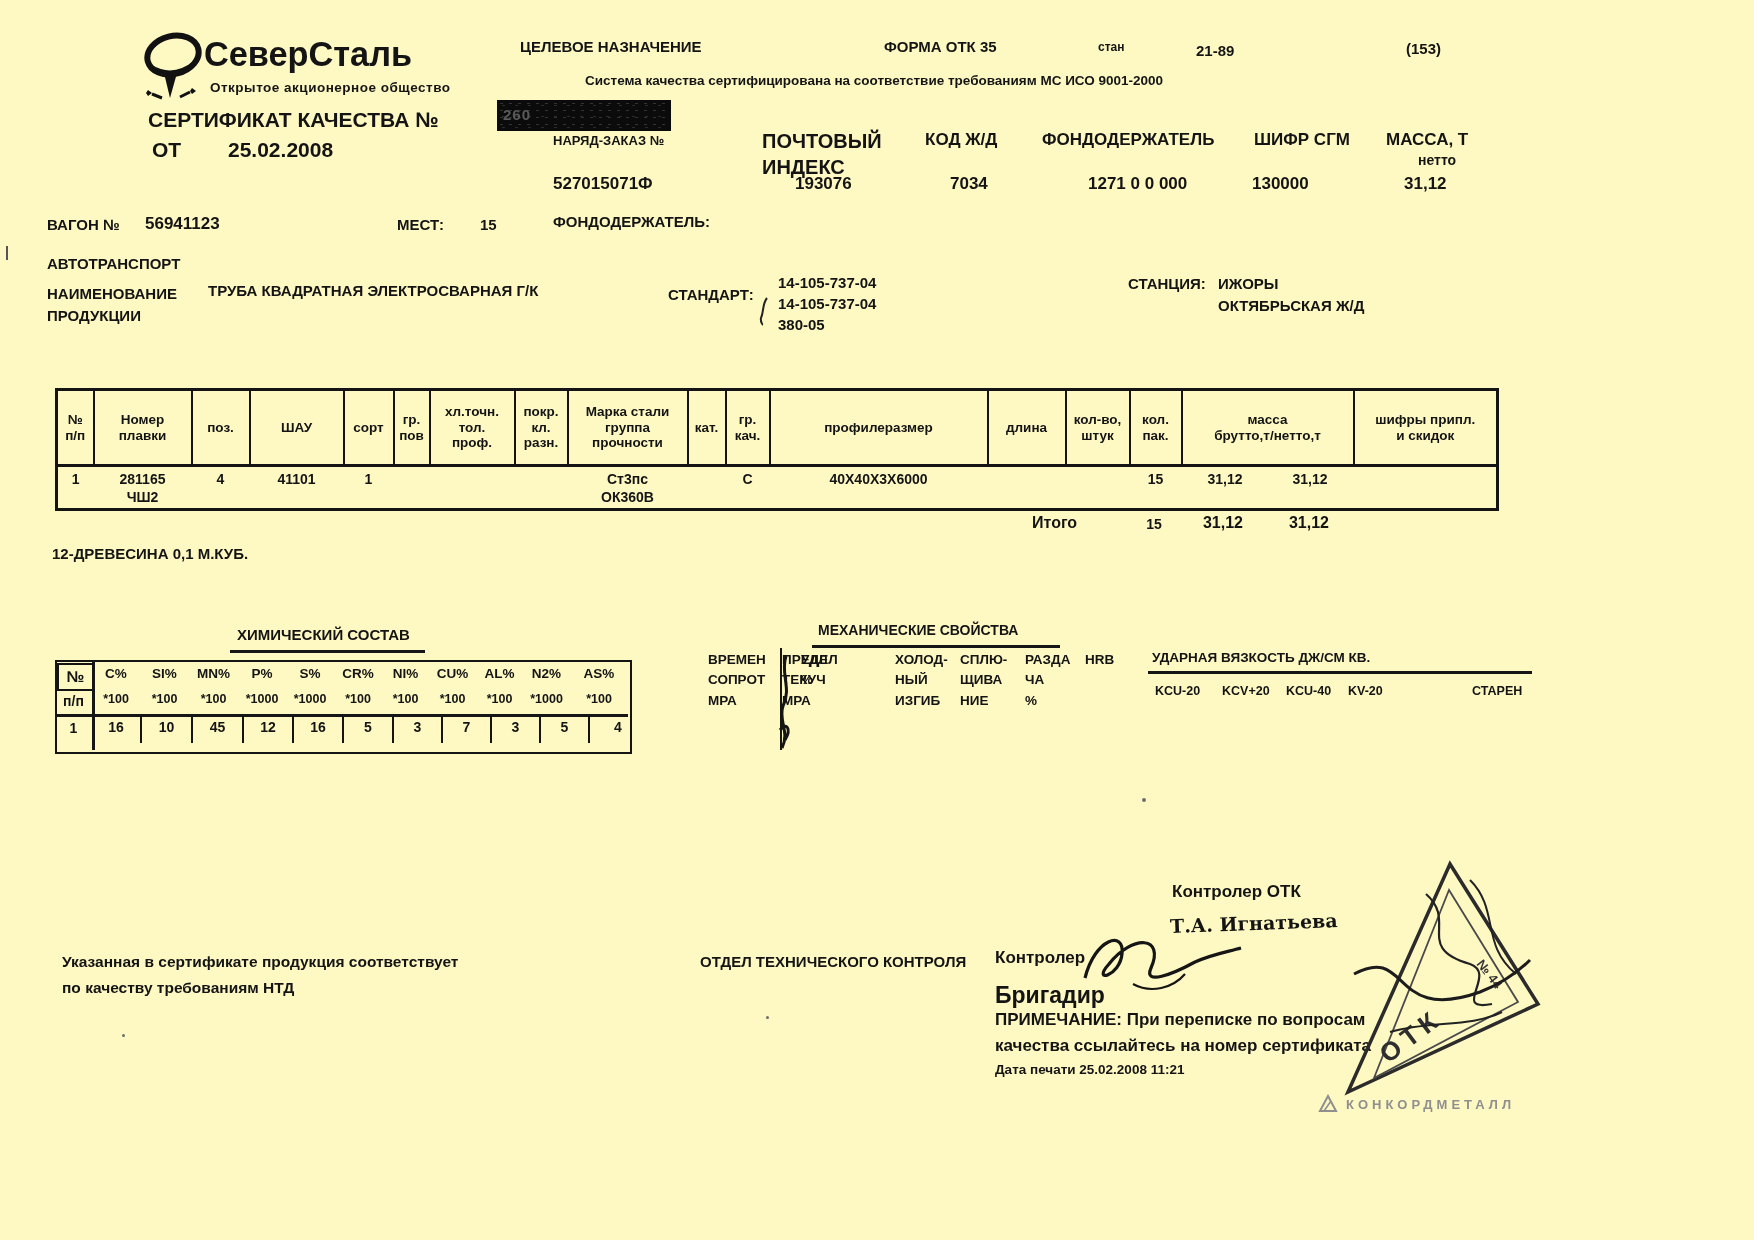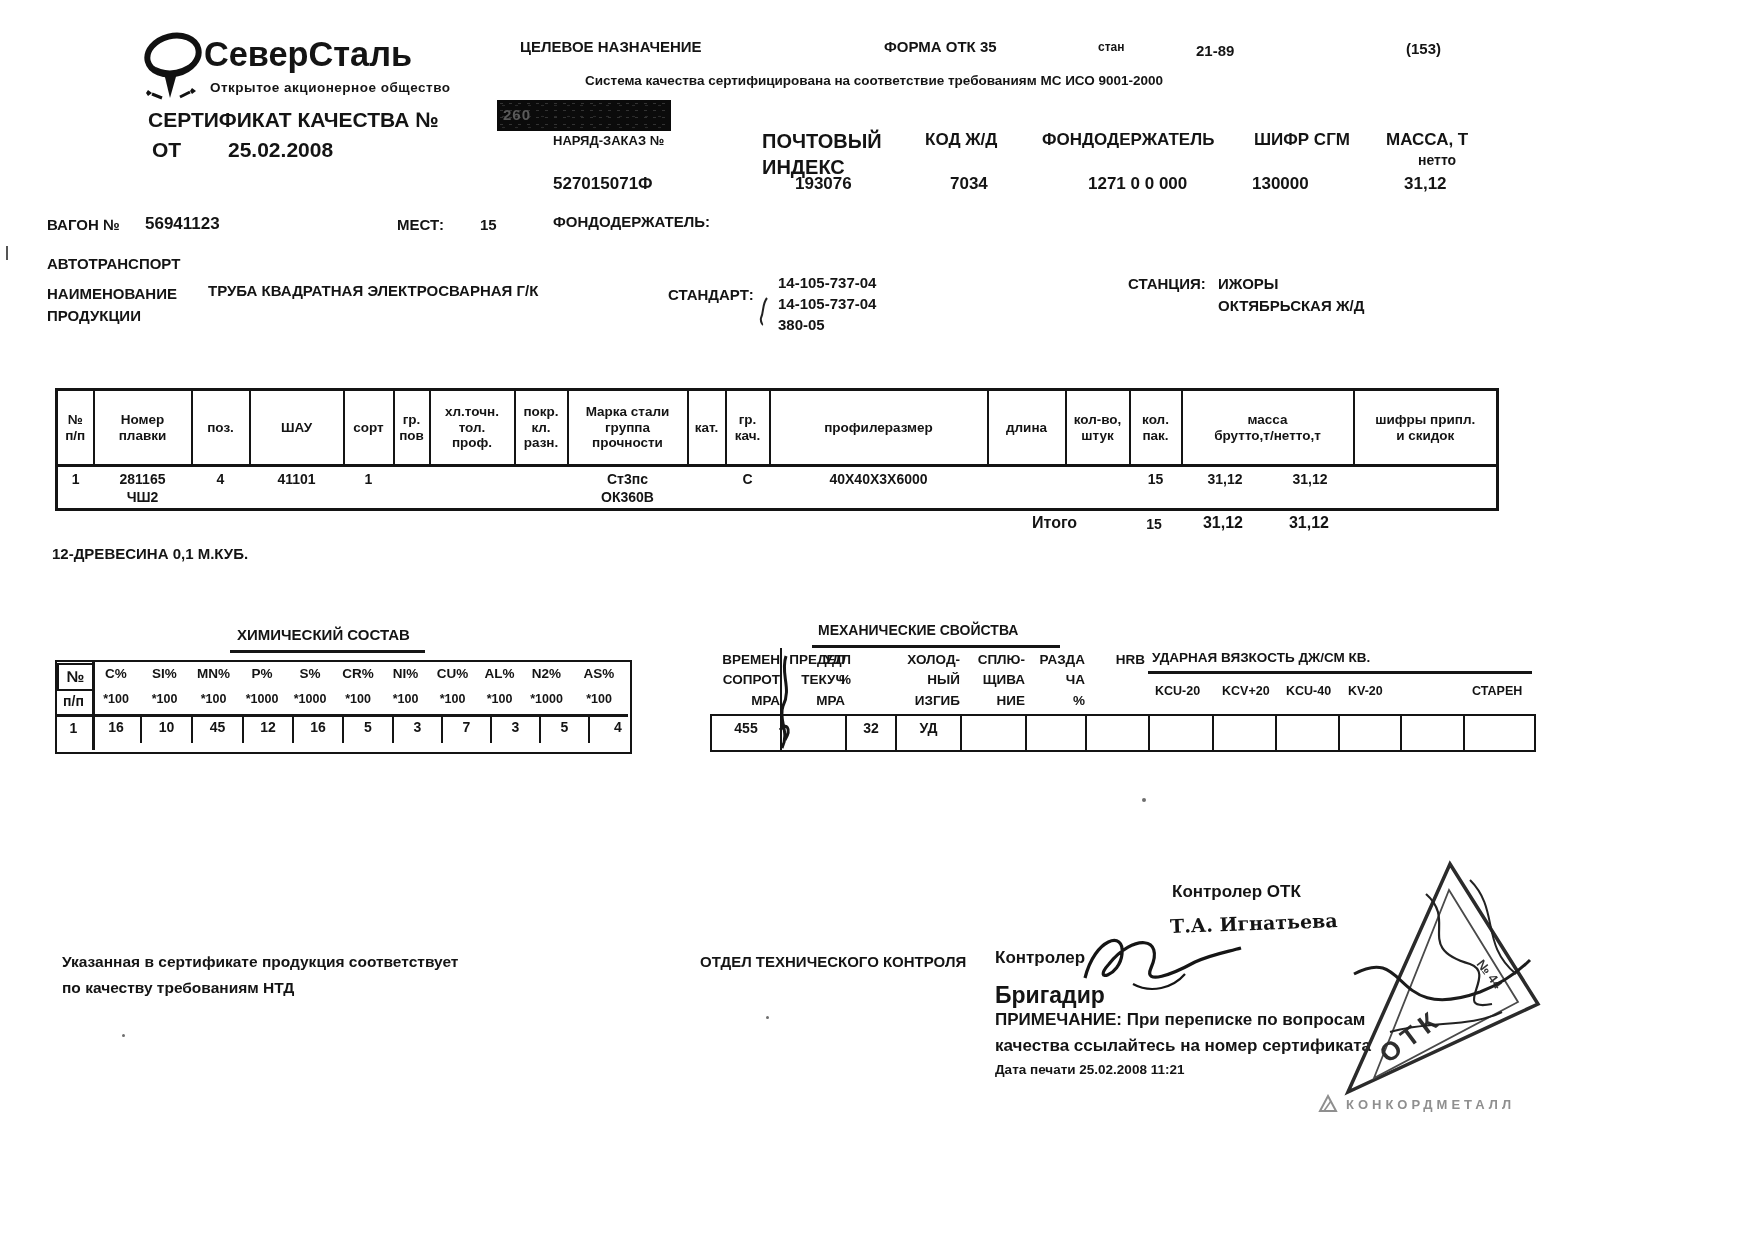--- a/index.html
+++ b/index.html
@@ -1,16 +1,16 @@
 <!DOCTYPE html>
 <html><head>
 <meta charset="utf-8">
 <style>
   html,body{margin:0;padding:0;background:#d9d9d9;}
-  .page{position:relative;width:1754px;height:1240px;background:#ffffff;
+  .page{position:relative;width:1754px;height:1240px;background:#fef9c3;
         font-family:"Liberation Sans",sans-serif;color:#141414;overflow:hidden;}
   .abs{position:absolute;white-space:nowrap;}
   .pre{white-space:pre-line;}
   .b{font-weight:bold;}
   .ctr{text-align:center;}
   .hline,.vline{position:absolute;background:#161616;}
   
   table.mt{position:absolute;border-collapse:collapse;table-layout:fixed;
            border:3px solid #141414;}
   table.mt th{border:2.5px solid #141414;font-size:13.5px;line-height:1.18;
@@ -20,21 +20,21 @@
   .redact{position:absolute;background:#0b0b0b;color:#5a5a5a;
           font-weight:bold;font-size:15px;line-height:30px;padding-left:6px;
           letter-spacing:1px;
           background-image:radial-gradient(#333 1px, transparent 1.2px),
                            radial-gradient(#2a2a2a 1px, transparent 1.2px);
           background-size:9px 7px, 13px 11px;}
   .speck{position:absolute;border-radius:50%;background:#6e6e6e;}
   .wm{color:#8f8f8f;letter-spacing:4px;font-weight:bold;font-size:13px;}
   .chemcell{display:inline-block;text-align:center;font-weight:bold;}
   .mech-h{position:absolute;font-weight:bold;font-size:13.5px;line-height:1.5;
-          text-align:right;white-space:pre-line;}
+          text-align:left;white-space:pre-line;}
   .script{font-family:"DejaVu Serif",serif;}
 </style>
 </head>
 <body>
 
 <div class="page">
 
   <svg class="abs" style="left:140px;top:32px" width="62" height="72" viewBox="0 0 62 72">
     <ellipse cx="33" cy="23" rx="26" ry="19" fill="none" stroke="#111" stroke-width="6" transform="rotate(-14 33 23)"></ellipse>
     <path d="M12,33 Q33,46 55,28 L42,40 Q33,45 22,41 Z" fill="#111"></path>
@@ -234,35 +234,20 @@
   <div class="abs b" style="left:1152px;top:650px;font-size:13.5px">УДАРНАЯ ВЯЗКОСТЬ ДЖ/СМ КВ.</div>
   <div class="hline" style="left:1148px;top:671px;width:384px;height:2.5px"></div>
   <div class="abs b" style="left:1155px;top:684px;font-size:12.5px">KCU-20</div>
   <div class="abs b" style="left:1222px;top:684px;font-size:12.5px">KCV+20</div>
   <div class="abs b" style="left:1286px;top:684px;font-size:12.5px">KCU-40</div>
   <div class="abs b" style="left:1348px;top:684px;font-size:12.5px">KV-20</div>
   <div class="abs b" style="left:1472px;top:684px;font-size:12.5px">СТАРЕН</div>
 
   <div class="vline" style="left:780px;top:648px;width:2px;height:102px"></div>
 
-  <div class="abs" style="left:710px;top:714px;width:822px;height:34px;border:2.5px solid #141414;display:flex">
-    <span class="b ctr" style="width:68px;border-right:2px solid #141414;font-size:14px;padding-top:4px">455</span>
-    <span class="b ctr" style="width:63px;border-right:2px solid #141414"></span>
-    <span class="b ctr" style="width:48px;border-right:2px solid #141414;font-size:14px;padding-top:4px">32</span>
-    <span class="b ctr" style="width:63px;border-right:2px solid #141414;font-size:14px;padding-top:4px">УД</span>
-    <span style="width:63px;border-right:2px solid #141414"></span>
-    <span style="width:58px;border-right:2px solid #141414"></span>
-    <span style="width:61px;border-right:2px solid #141414"></span>
-    <span style="width:62px;border-right:2px solid #141414"></span>
-    <span style="width:61px;border-right:2px solid #141414"></span>
-    <span style="width:61px;border-right:2px solid #141414"></span>
-    <span style="width:60px;border-right:2px solid #141414"></span>
-    <span style="width:61px;border-right:2px solid #141414"></span>
-    <span style="flex:1"></span>
-  </div>
 
   <svg class="abs" style="left:770px;top:652px" width="30" height="100" viewBox="0 0 30 100">
     <path d="M16,4 C10,22 22,36 13,54 C8,68 20,80 12,96 M10,78 C16,70 22,76 15,88" stroke="#151515" stroke-width="3" fill="none"></path>
   </svg>
 
   <div class="abs b" style="left:62px;top:953px;font-size:15.5px">Указанная в сертификате продукция соответствует</div>
   <div class="abs b" style="left:62px;top:979px;font-size:15.5px">по качеству требованиям НТД</div>
   <div class="abs b" style="left:700px;top:953px;font-size:15px">ОТДЕЛ ТЕХНИЧЕСКОГО КОНТРОЛЯ</div>
   <div class="abs b" style="left:995px;top:948px;font-size:17px">Контролер</div>
   <div class="abs b" style="left:995px;top:982px;font-size:23px">Бригадир</div>

